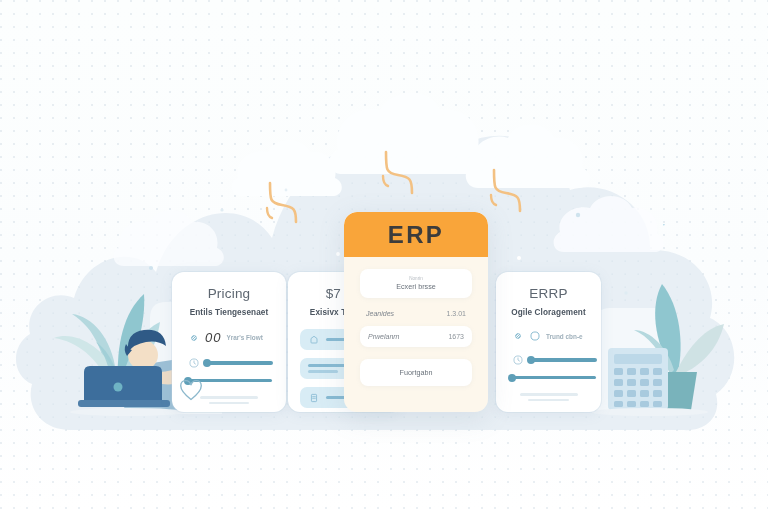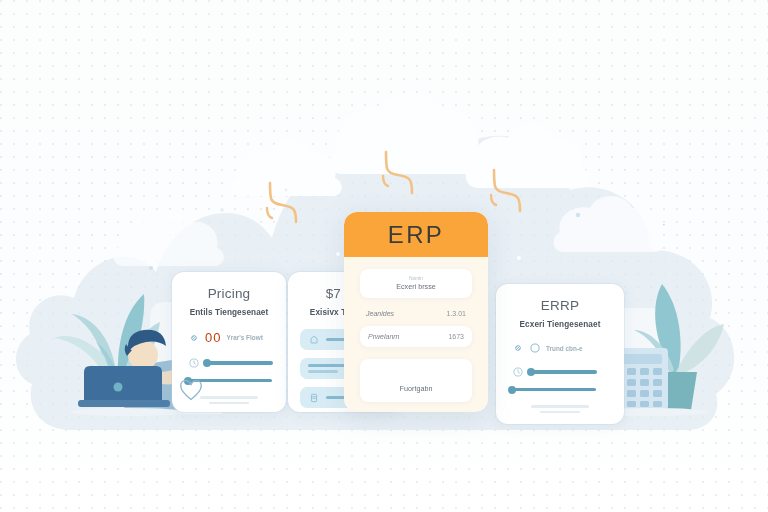--- a/index.html
+++ b/index.html
@@ -30,21 +30,21 @@
     letter-spacing:.2px;margin-top:14px;
     filter:blur(.45px);
   }
   .card .subtitle{
     text-align:center;color:#4b5560;font-size:8.2px;font-weight:700;
     margin-top:7px;letter-spacing:.1px;filter:blur(.4px);
   }
 
   
   .metricrow{display:flex;align-items:center;gap:5px;margin:13px 0 0 16px;}
-  .metricrow .num{color:#c2410c;font-size:13px;letter-spacing:1px;filter:blur(.3px);}
+  .metricrow .num{color:#404040;font-size:13px;letter-spacing:1px;filter:blur(.3px);font-style:italic;}
   .metricrow .lbl{color:#9fb0bb;font-size:6.4px;font-weight:700;filter:blur(.45px);}
 
   .ico{width:12px;height:12px;flex:none;}
   .sliderrow{display:flex;align-items:center;gap:7px;margin:12px 0 0 16px;}
   .track{height:3.4px;border-radius:3px;background:#5f9fb8;position:relative;}
   .knob{position:absolute;top:50%;transform:translate(-50%,-50%);
         width:8px;height:8px;border-radius:50%;background:#5f9fb8;}
   .ghostlines{margin:14px auto 0;width:58px;}
   .ghostlines i{display:block;height:2.2px;border-radius:2px;background:#e3ecf1;margin-bottom:3px;}
   .ghostlines i:nth-child(2){width:70%;margin-left:15%;}
@@ -60,21 +60,21 @@
   
   #card-center{
     position:absolute;background:#fdf7ec;border-radius:13px;
     box-shadow:0 6px 26px rgba(120,140,160,.17);overflow:hidden;
   }
   #center-head{
     height:45px;background:#f9a53a;display:flex;align-items:center;justify-content:center;
     border-radius:13px 13px 0 0;
   }
   #center-head .erp{
-    color:#3c3c3c;font-size:24px;font-weight:400;letter-spacing:2.4px;filter:blur(.25px);
+    color:#3c3c3c;font-size:24px;font-weight:700;letter-spacing:2.4px;filter:blur(.25px);
   }
   #center-title{
     text-align:center;color:#5d6670;font-size:12.5px;margin-top:15px;letter-spacing:.2px;filter:blur(.45px);
   }
   .whitebox{
     background:#ffffff;border-radius:8px;margin:12px 16px 0;padding:7px 8px;
     box-shadow:0 1px 4px rgba(150,170,190,.10);
     text-align:center;
   }
   .whitebox .tiny{color:#b6bcc2;font-size:4.6px;display:block;filter:blur(.4px);}
@@ -282,23 +282,23 @@
         <svg class="ico" viewBox="0 0 16 16">
           <rect x="4.6" y="3.2" width="6.8" height="9.6" rx="1" fill="none" stroke="#86b9d2" stroke-width="1.1"></rect>
           <path d="M6.2 6.2 h3.6 M6.2 8.4 h3.6" stroke="#86b9d2" stroke-width="1" stroke-linecap="round"></path>
         </svg>
         <span class="bar" style="width:30px;"></span>
         <span class="bar" style="width:26px;"></span>
       </div>
 
     </div>
 
-    <div class="card" id="card-4" style="left:496px;top:284px;width:128px;height:140px;">
+    <div class="card" id="card-4" style="left:496px;top:272px;width:105px;height:140px;">
       <div class="title">ERRP</div>
-      <div class="subtitle">Ecxeri Tiengesenaet</div>
+      <div class="subtitle">Ogile Cloragement</div>
 
       <div class="metricrow">
         <svg class="ico" viewBox="0 0 16 16">
           <path d="M6 10 L10 6 M5.2 7.4 a3 3 0 1 1 3.4 3.4 M10.8 8.6 a3 3 0 1 1 -3.4 -3.4" fill="none" stroke="#7fb6cc" stroke-width="1.2" stroke-linecap="round"></path>
         </svg>
         <svg class="ico" viewBox="0 0 16 16">
           <circle cx="8" cy="8" r="5.4" fill="none" stroke="#7fb6cc" stroke-width="1.2"></circle>
         </svg>
         <span class="lbl">Trund cbn-e</span>
       </div>
@@ -342,21 +342,21 @@
       </div>
 
       <div class="whitebox" style="margin-top:9px;">
         <div style="display:flex;justify-content:space-between;align-items:center;">
           <span class="k" style="color:#7f868e;font-size:7px;font-style:italic;filter:blur(.5px);">Prwelanrn</span>
           <span class="v" style="color:#8d949b;font-size:7px;filter:blur(.5px);">1673</span>
         </div>
       </div>
 
       <div class="whitebox single" style="margin-top:12px;">
-        <span class="val" style="margin-top:16px;">Fuortgabn</span>
+        <span class="val" style="margin-top:0;">Fuortgabn</span>
       </div>
     </div>
 
     <svg class="heart" viewBox="0 0 30 28">
       <path d="M15 25 C6 18 3 13 3 9 C3 5 6 3 9 3 C12 3 14 5 15 8 C16 5 18 3 21 3
                C24 3 27 5 27 9 C27 13 24 18 15 25 Z" fill="none" stroke="#8cb8cc" stroke-width="1.6" stroke-linejoin="round"></path>
     </svg>
   </div>
 </div>
 

